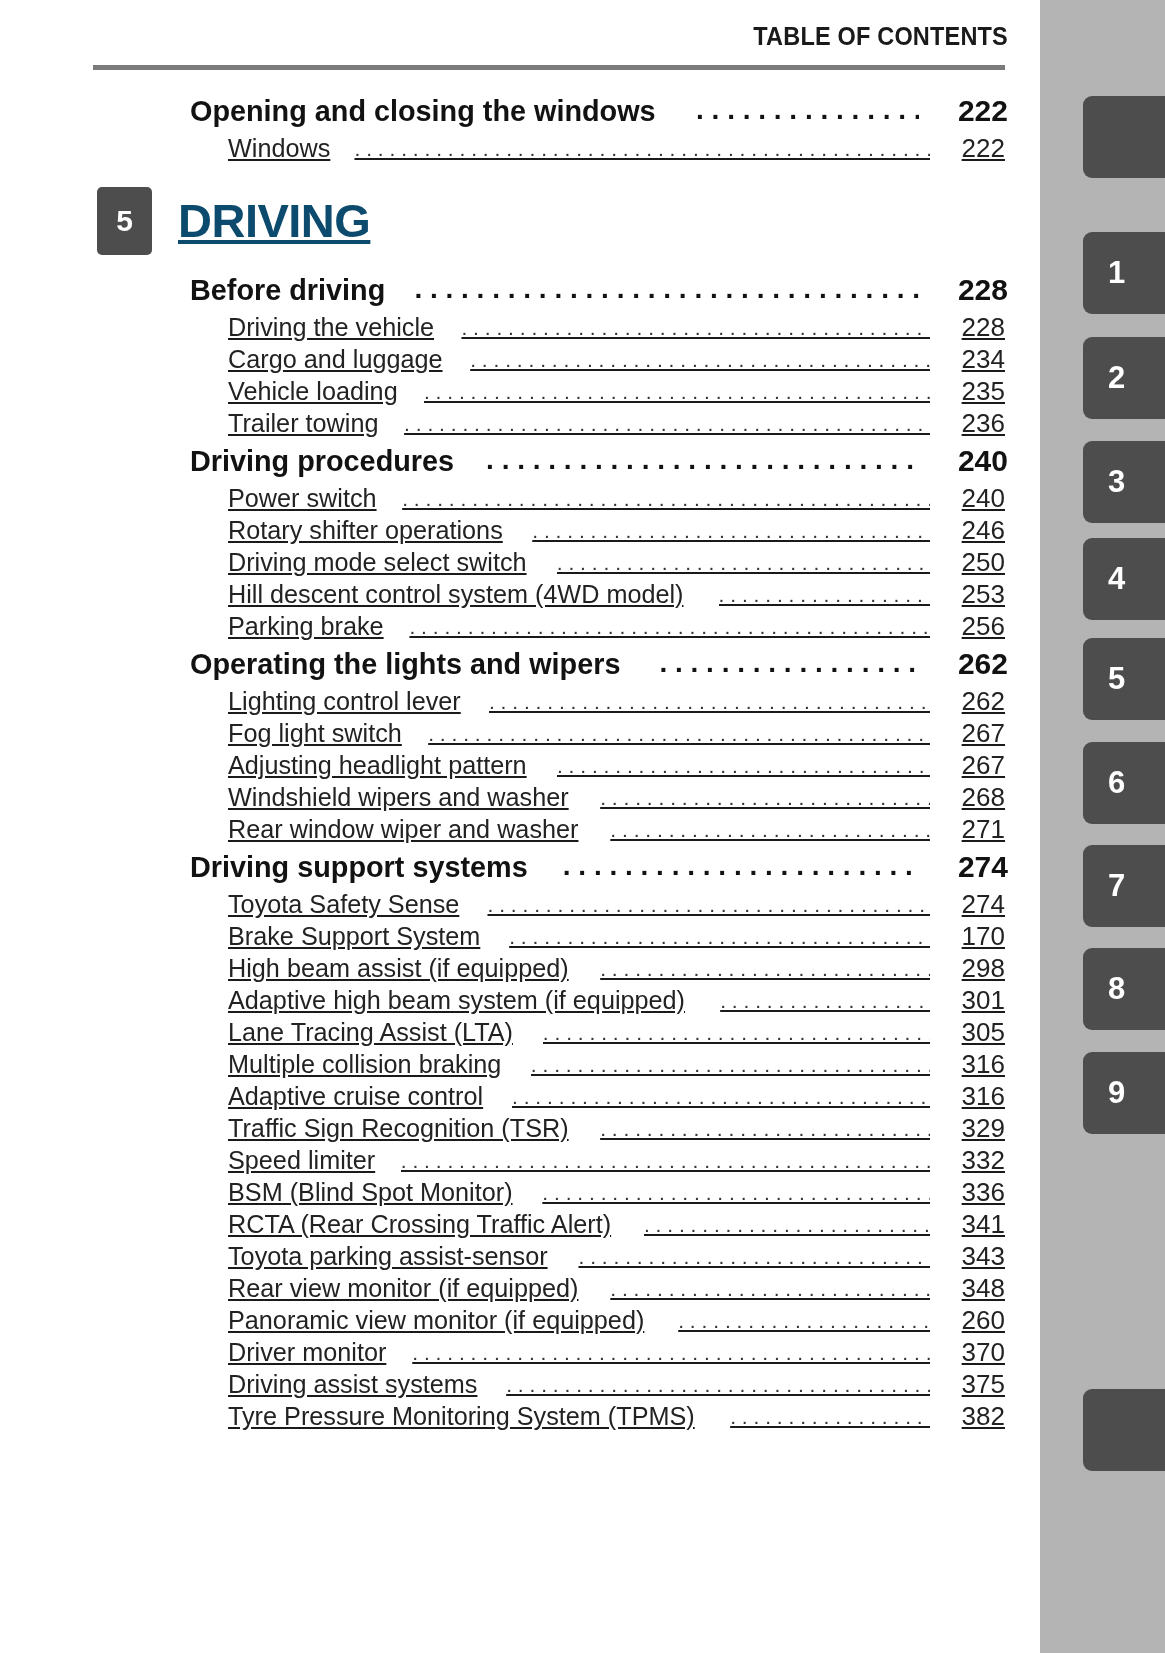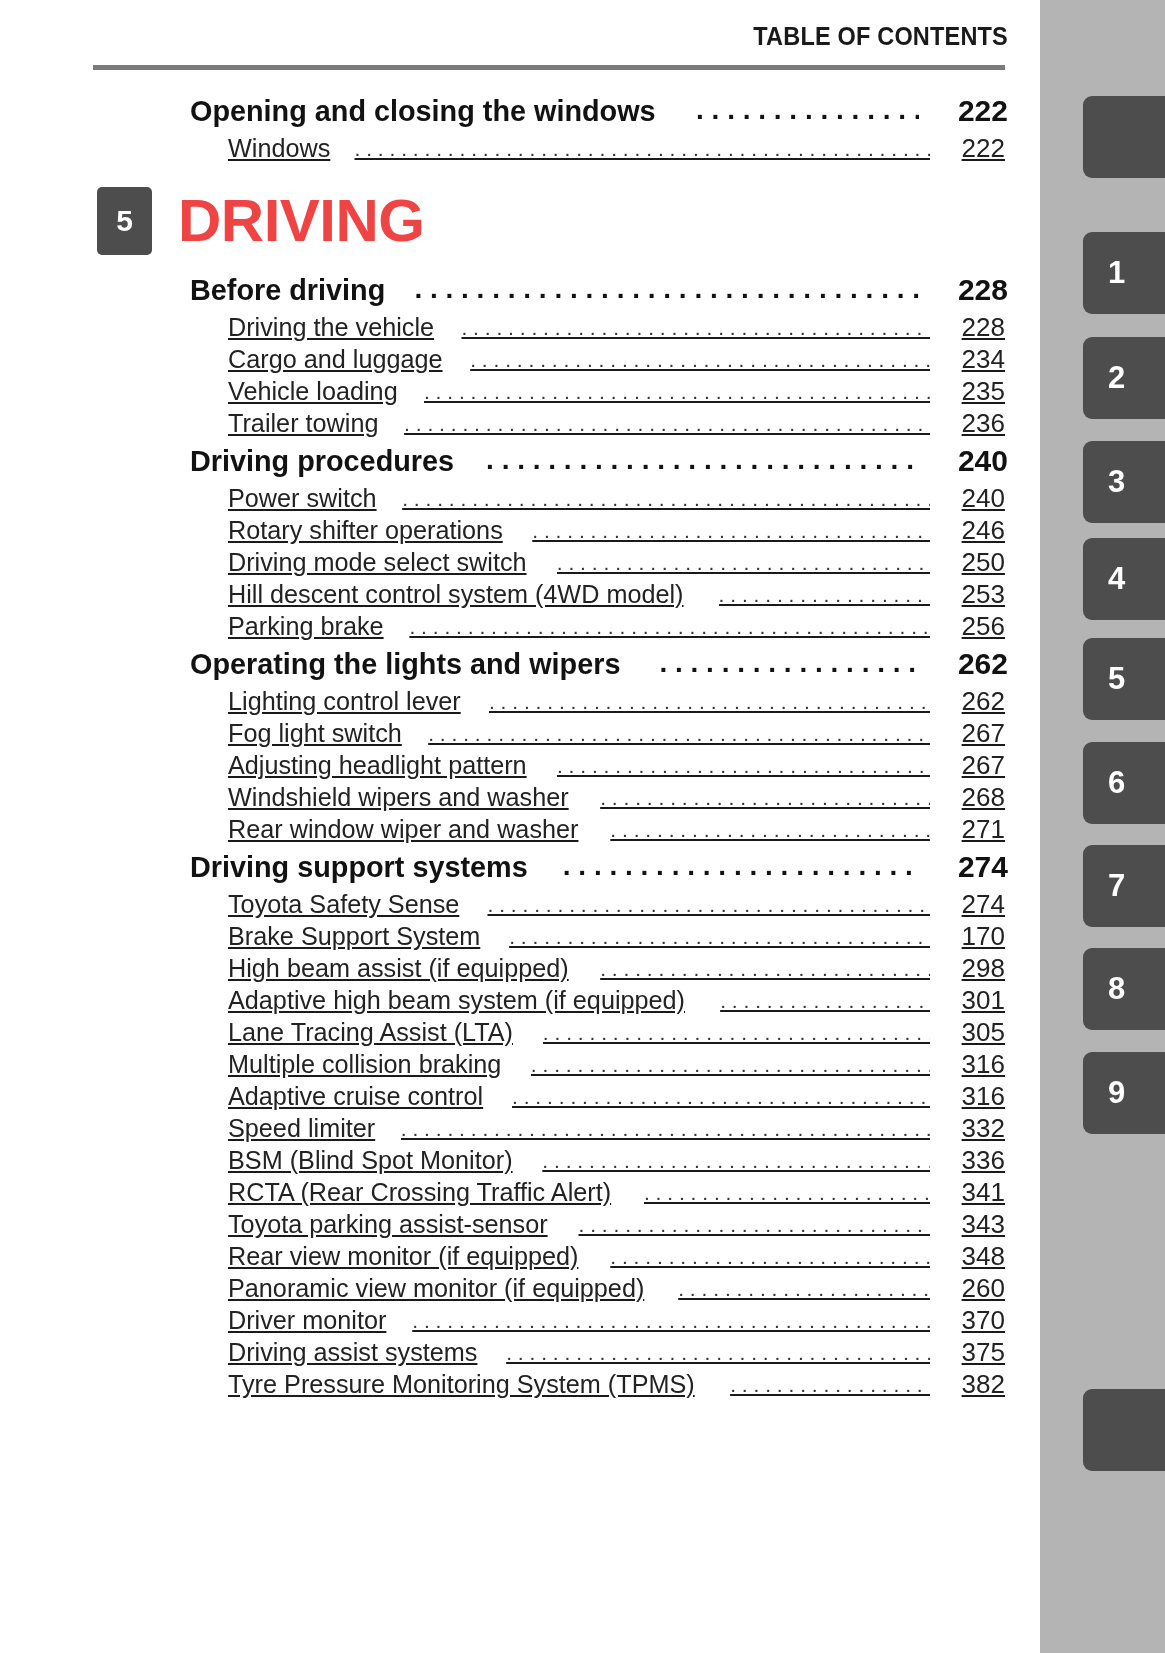--- a/index.html
+++ b/index.html
@@ -157,26 +157,27 @@
     border-radius: 5px;
     color: #ffffff;
     font-size: 30px;
     font-weight: bold;
     display: flex;
     align-items: center;
     justify-content: center;
     flex: 0 0 auto;
   }
   .chapter-title {
-    font-size: 60px;
+    font-size: 47px;
     font-weight: bold;
     letter-spacing: -0.5px;
-    color: #ef4444;
+    color: #0c4a6e;
     margin-left: 26px;
     line-height: 60px;
+    text-decoration: underline;
   }
 
   .group { }
   .group-first { margin-top: 0; }
 
   
   .tab-rail {
     position: absolute;
     right: 0;
     top: 0;
@@ -361,20 +362,25 @@
           </div>
           <div class="toc-row row-minor">
             <span class="toc-label">Multiple collision braking</span>
             <span class="toc-leader"></span>
             <span class="toc-page">316</span>
           </div>
           <div class="toc-row row-minor">
             <span class="toc-label">Adaptive cruise control</span>
             <span class="toc-leader"></span>
             <span class="toc-page">316</span>
+          </div>
+          <div class="toc-row row-minor">
+            <span class="toc-label">Traffic Sign Recognition (TSR)</span>
+            <span class="toc-leader"></span>
+            <span class="toc-page">329</span>
           </div>
           <div class="toc-row row-minor">
             <span class="toc-label">Speed limiter</span>
             <span class="toc-leader"></span>
             <span class="toc-page">332</span>
           </div>
           <div class="toc-row row-minor">
             <span class="toc-label">BSM (Blind Spot Monitor)</span>
             <span class="toc-leader"></span>
             <span class="toc-page">336</span>

